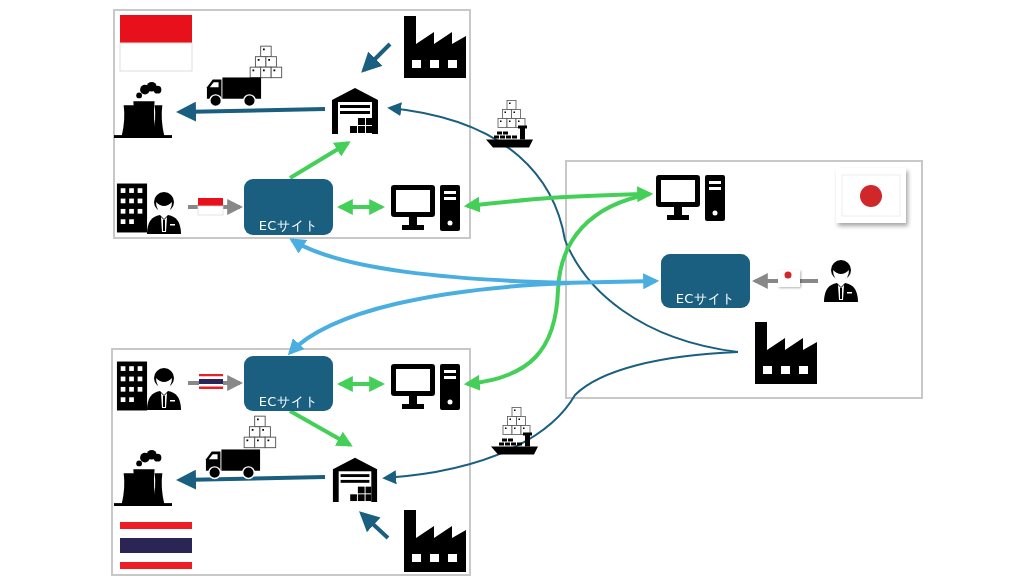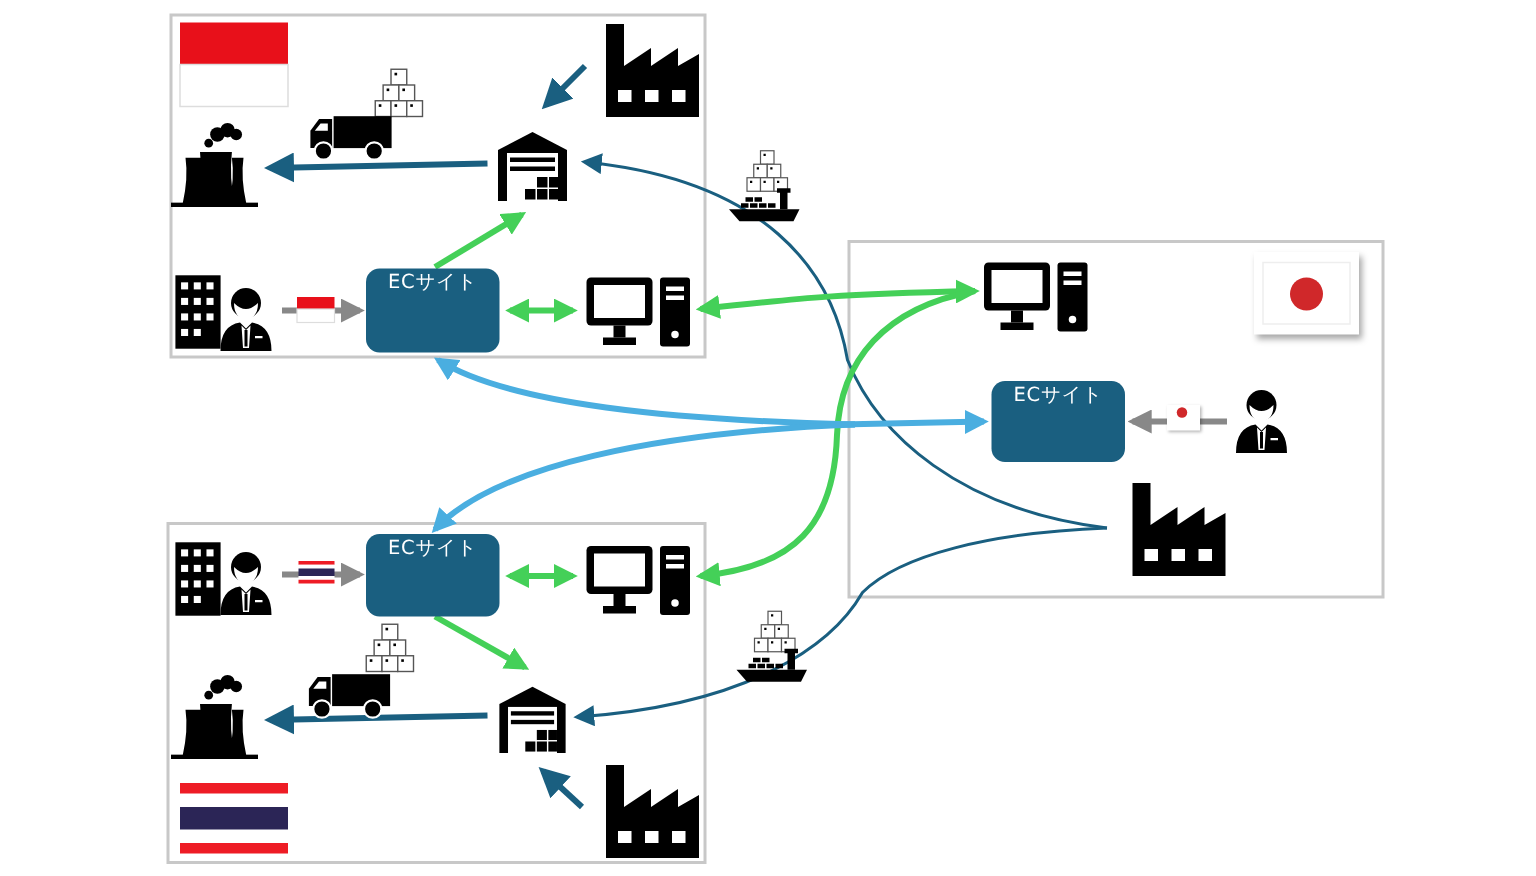--- a/index.html
+++ b/index.html
@@ -1,20 +1,20 @@
 <!DOCTYPE html>
 <html><head>
 <meta charset="utf-8">
 <style>
   html, body { margin:0; padding:0; background:#ffffff; }
   body { width:1024px; height:584px; position:relative; overflow:hidden; font-family:"DejaVu Sans", sans-serif; }
   #diagram { position:absolute; left:0; top:0; width:1024px; height:584px; }
   .region-box { position:absolute; border:2px solid #c8c8c8; background:#fff; box-sizing:border-box; }
   .ec-box { position:absolute; background:#1a5f80; border-radius:9px; color:#fff; font-size:13px;
-            display:flex; align-items:flex-start; justify-content:center; letter-spacing:0.5px; }
+            display:flex; align-items:flex-end; justify-content:center; letter-spacing:0.5px; }
   .lbl { pointer-events:none; }
 </style>
 </head>
 <body>
 
 <div id="diagram">
 
   <div class="region-box" style="left:113px;top:9px;width:358px;height:230px;"></div>
   <div class="region-box" style="left:565px;top:160px;width:358px;height:239px;"></div>
   <div class="region-box" style="left:111px;top:348px;width:360px;height:228px;"></div>

